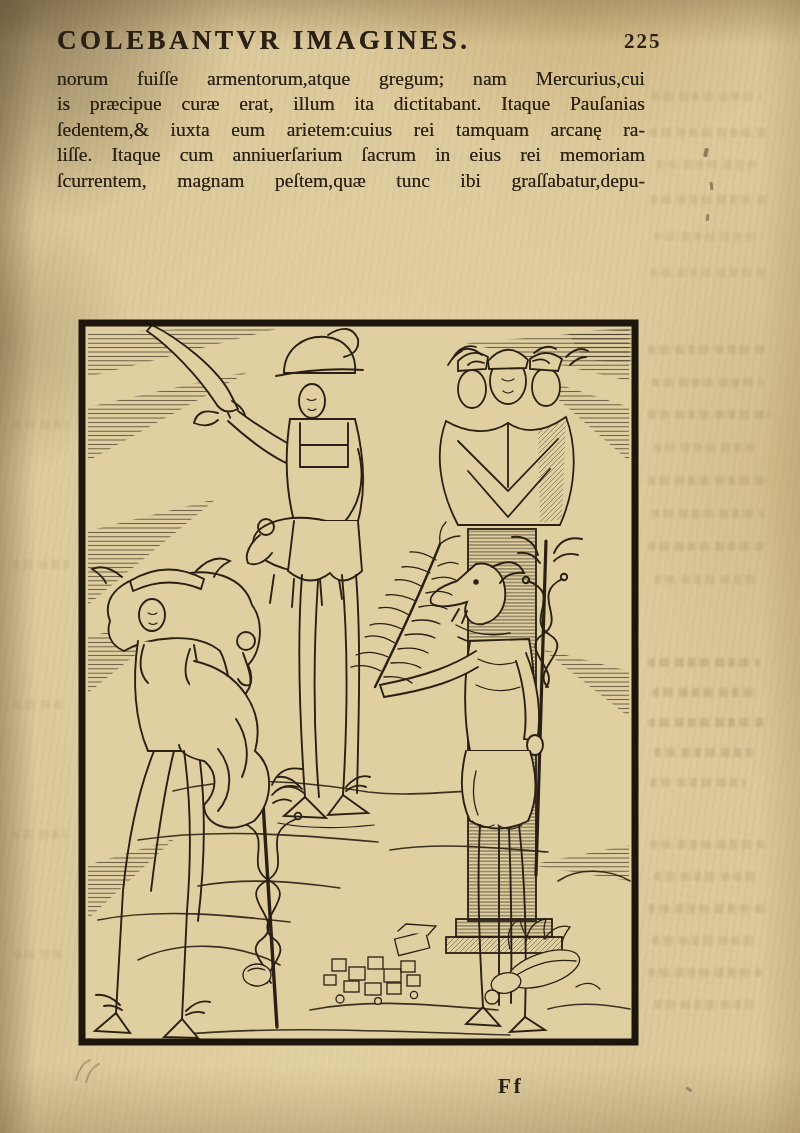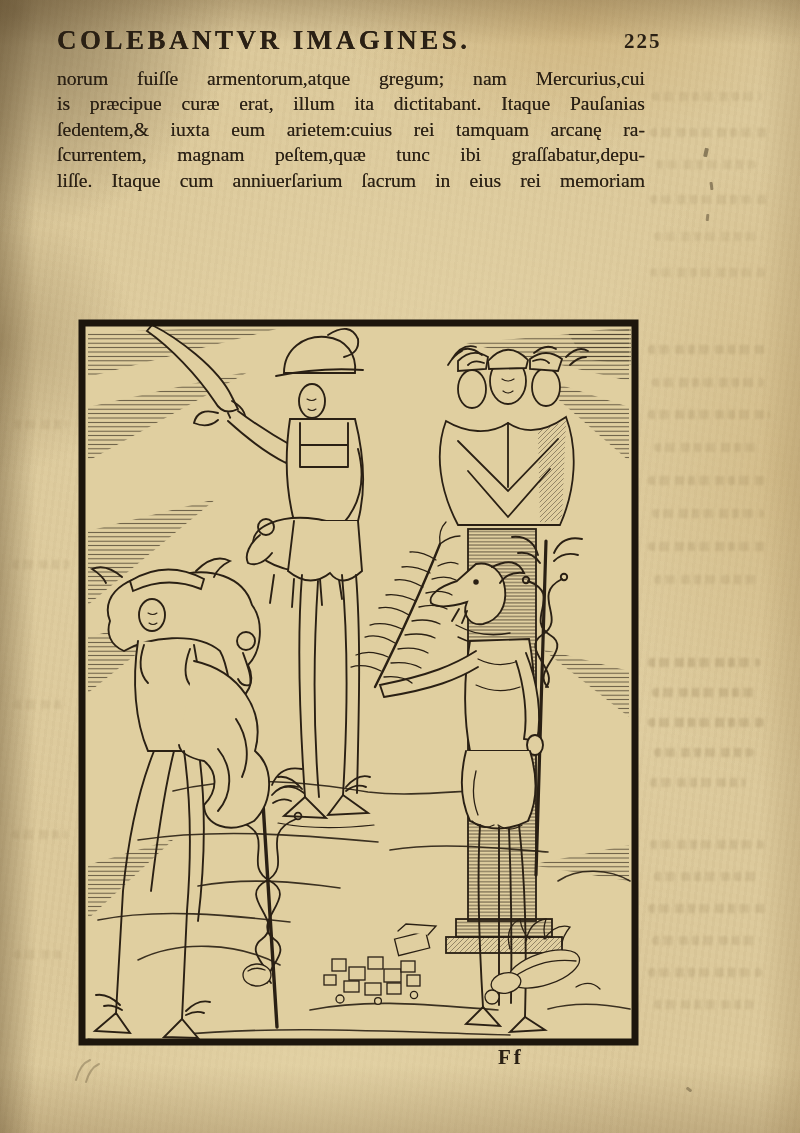--- a/index.html
+++ b/index.html
@@ -44,21 +44,21 @@
     text-shadow:0 0 .4px rgba(42,32,20,.7);
   }
   .body-text .line{
     text-align:justify;text-align-last:justify;
     white-space:normal;height:25.4px;overflow:visible;
   }
   .woodcut{
     position:absolute;left:78px;top:319px;width:561px;height:727px;
   }
   .signature{
-    position:absolute;left:498px;top:1045px;
+    position:absolute;left:498px;top:1074px;
     font-size:21px;letter-spacing:3px;font-weight:600;
   }
   
   .smudge{
     position:absolute;height:9px;border-radius:4px;
     background:repeating-linear-gradient(90deg,
       rgba(122,98,58,.5) 0 7px, rgba(0,0,0,0) 7px 11px,
       rgba(122,98,58,.42) 11px 21px, rgba(0,0,0,0) 21px 27px,
       rgba(122,98,58,.46) 27px 36px, rgba(0,0,0,0) 36px 40px);
     filter:blur(1.2px);
@@ -71,22 +71,22 @@
 
 <div class="paper"></div>
 
 <div class="running-head ink">COLEBANTVR IMAGINES.</div>
 <div class="page-number ink">225</div>
 
 <div class="body-text ink">
   <div class="line">norum fuiſſe armentorum,atque gregum; nam Mercurius,cui</div>
   <div class="line">is præcipue curæ erat, illum ita dictitabant. Itaque Pauſanias</div>
   <div class="line">ſedentem,&amp; iuxta eum arietem:cuius rei tamquam arcanę ra-</div>
+  <div class="line">liſſe. Itaque cum anniuerſarium ſacrum in eius rei memoriam</div>
   <div class="line">ſcurrentem, magnam peſtem,quæ tunc ibi graſſabatur,depu-</div>
-  <div class="line">liſſe. Itaque cum anniuerſarium ſacrum in eius rei memoriam</div>
 </div>
 
 <div class="woodcut" role="img" aria-label="Woodcut within a black frame: five images of Mercury — a helmeted soldier raising a curved sword while carrying a goat, a three-headed herm draped on a hatched pillar, Mercury with winged hat carrying a ram on his shoulders, a goat-headed figure holding a palm branch and a caduceus beside a column, and a winged caduceus with entwined serpents planted in the ground among rocks and gourds.">
 <svg viewBox="0 0 561 727" width="561" height="727" xmlns="http://www.w3.org/2000/svg">
   <defs>
     <pattern id="hl" width="8" height="4.4" patternUnits="userSpaceOnUse">
       <path d="M0 2.2 H8" stroke="#2a2014" stroke-width="1" opacity="0.8"></path>
     </pattern>
     <pattern id="hfine" width="7" height="3.4" patternUnits="userSpaceOnUse">
       <path d="M0 1.7 H7" stroke="#2a2014" stroke-width="0.85" opacity="0.85"></path>

